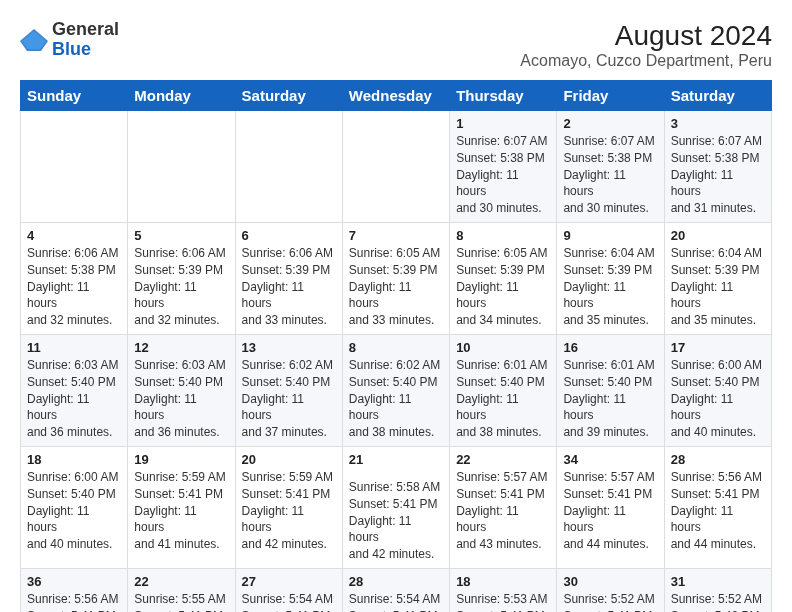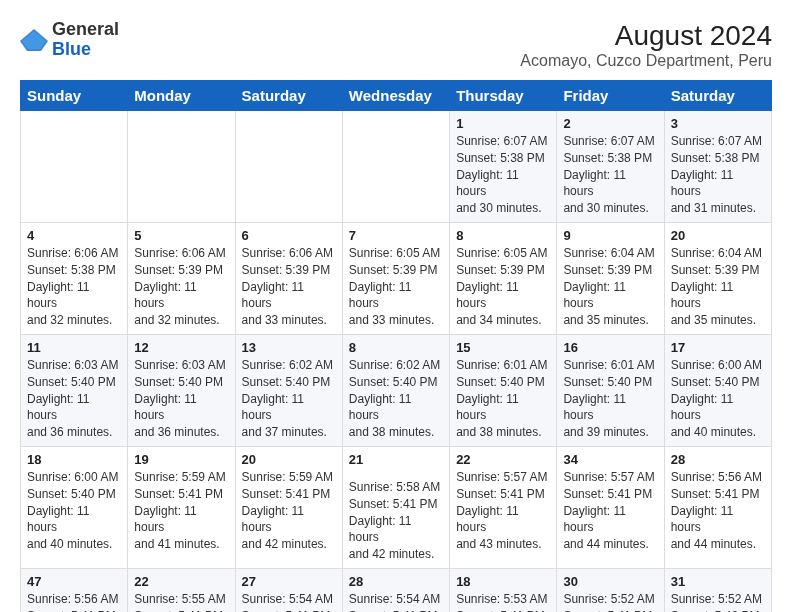--- a/index.html
+++ b/index.html
@@ -232,21 +232,21 @@
 and 37 minutes.</div>
         </td>
         <td>
           <span class="day-number">8</span>
           <div class="day-info" style="white-space: pre-line;">Sunrise: 6:02 AM
 Sunset: 5:40 PM
 Daylight: 11 hours
 and 38 minutes.</div>
         </td>
         <td>
-          <span class="day-number">15</span>
+          <span class="day-number">10</span>
           <div class="day-info" style="white-space: pre-line;">Sunrise: 6:01 AM
 Sunset: 5:40 PM
 Daylight: 11 hours
 and 38 minutes.</div>
         </td>
         <td>
           <span class="day-number">16</span>
           <div class="day-info" style="white-space: pre-line;">Sunrise: 6:01 AM
 Sunset: 5:40 PM
 Daylight: 11 hours
@@ -306,21 +306,21 @@
         <td>
           <span class="day-number">28</span>
           <div class="day-info" style="white-space: pre-line;">Sunrise: 5:56 AM
 Sunset: 5:41 PM
 Daylight: 11 hours
 and 44 minutes.</div>
         </td>
       </tr>
       <tr>
         <td>
-          <span class="day-number">47</span>
+          <span class="day-number">36</span>
           <div class="day-info" style="white-space: pre-line;">Sunrise: 5:56 AM
 Sunset: 5:41 PM
 Daylight: 11 hours
 and 45 minutes.</div>
         </td>
         <td>
           <span class="day-number">22</span>
           <div class="day-info" style="white-space: pre-line;">Sunrise: 5:55 AM
 Sunset: 5:41 PM
 Daylight: 11 hours

